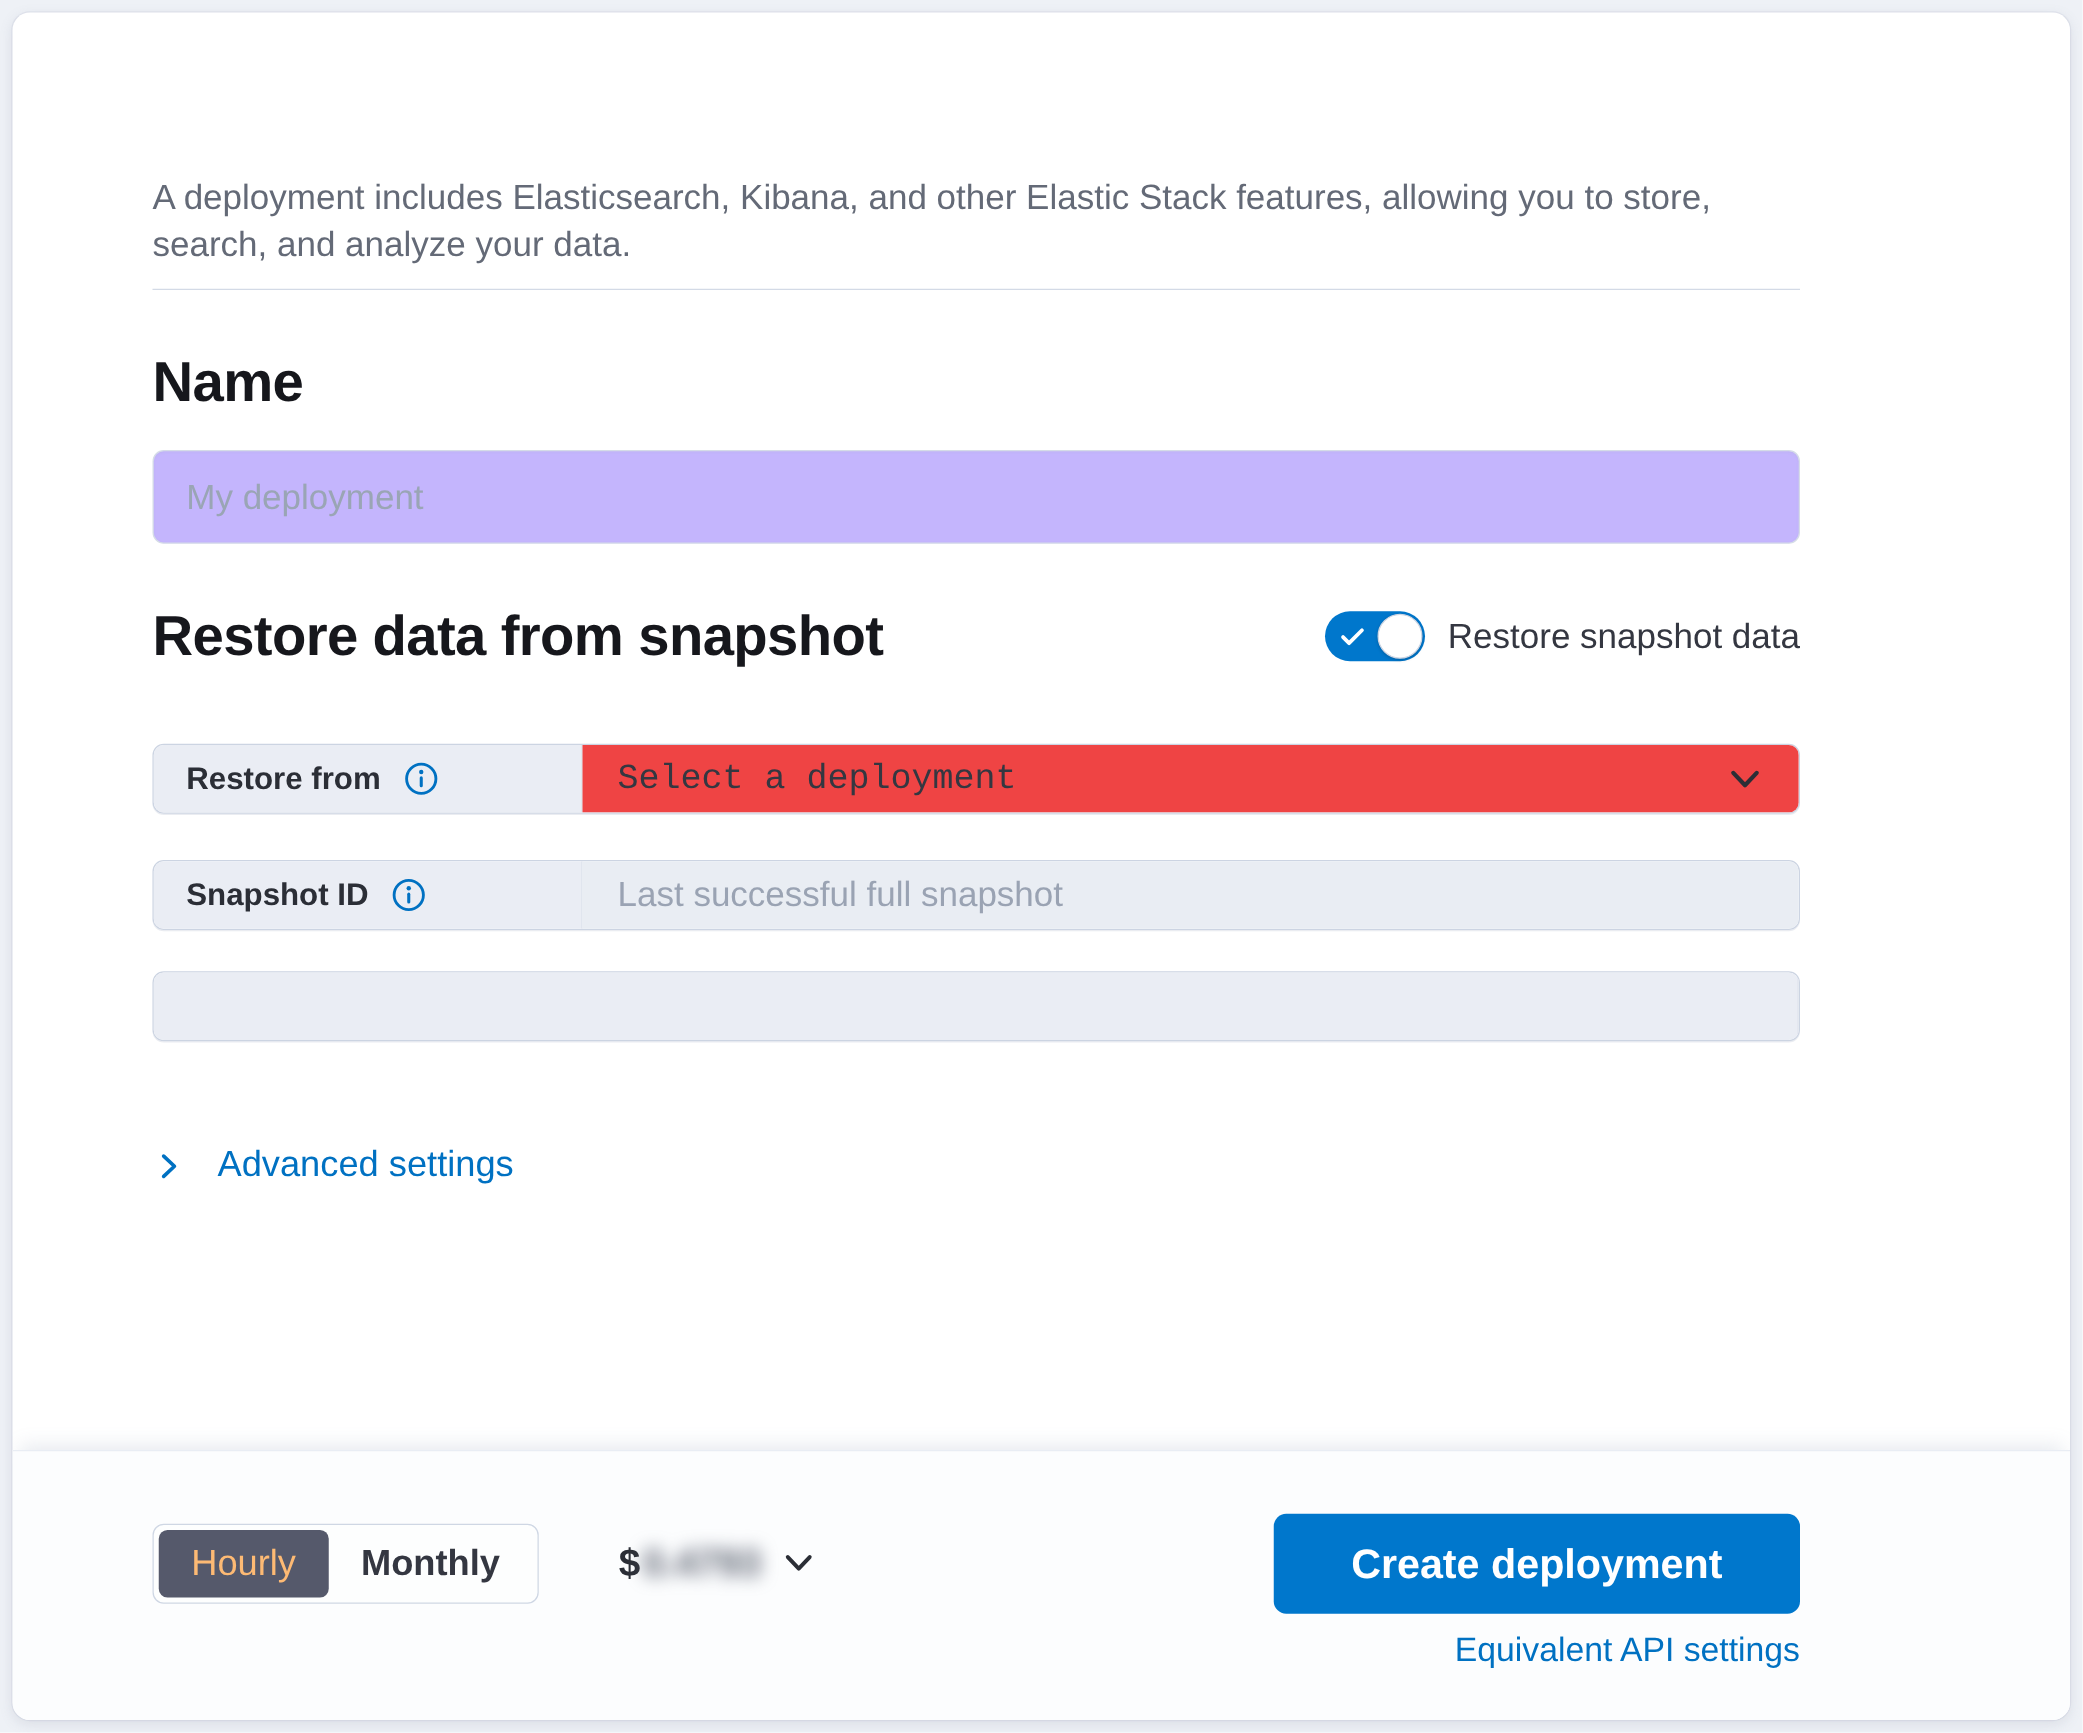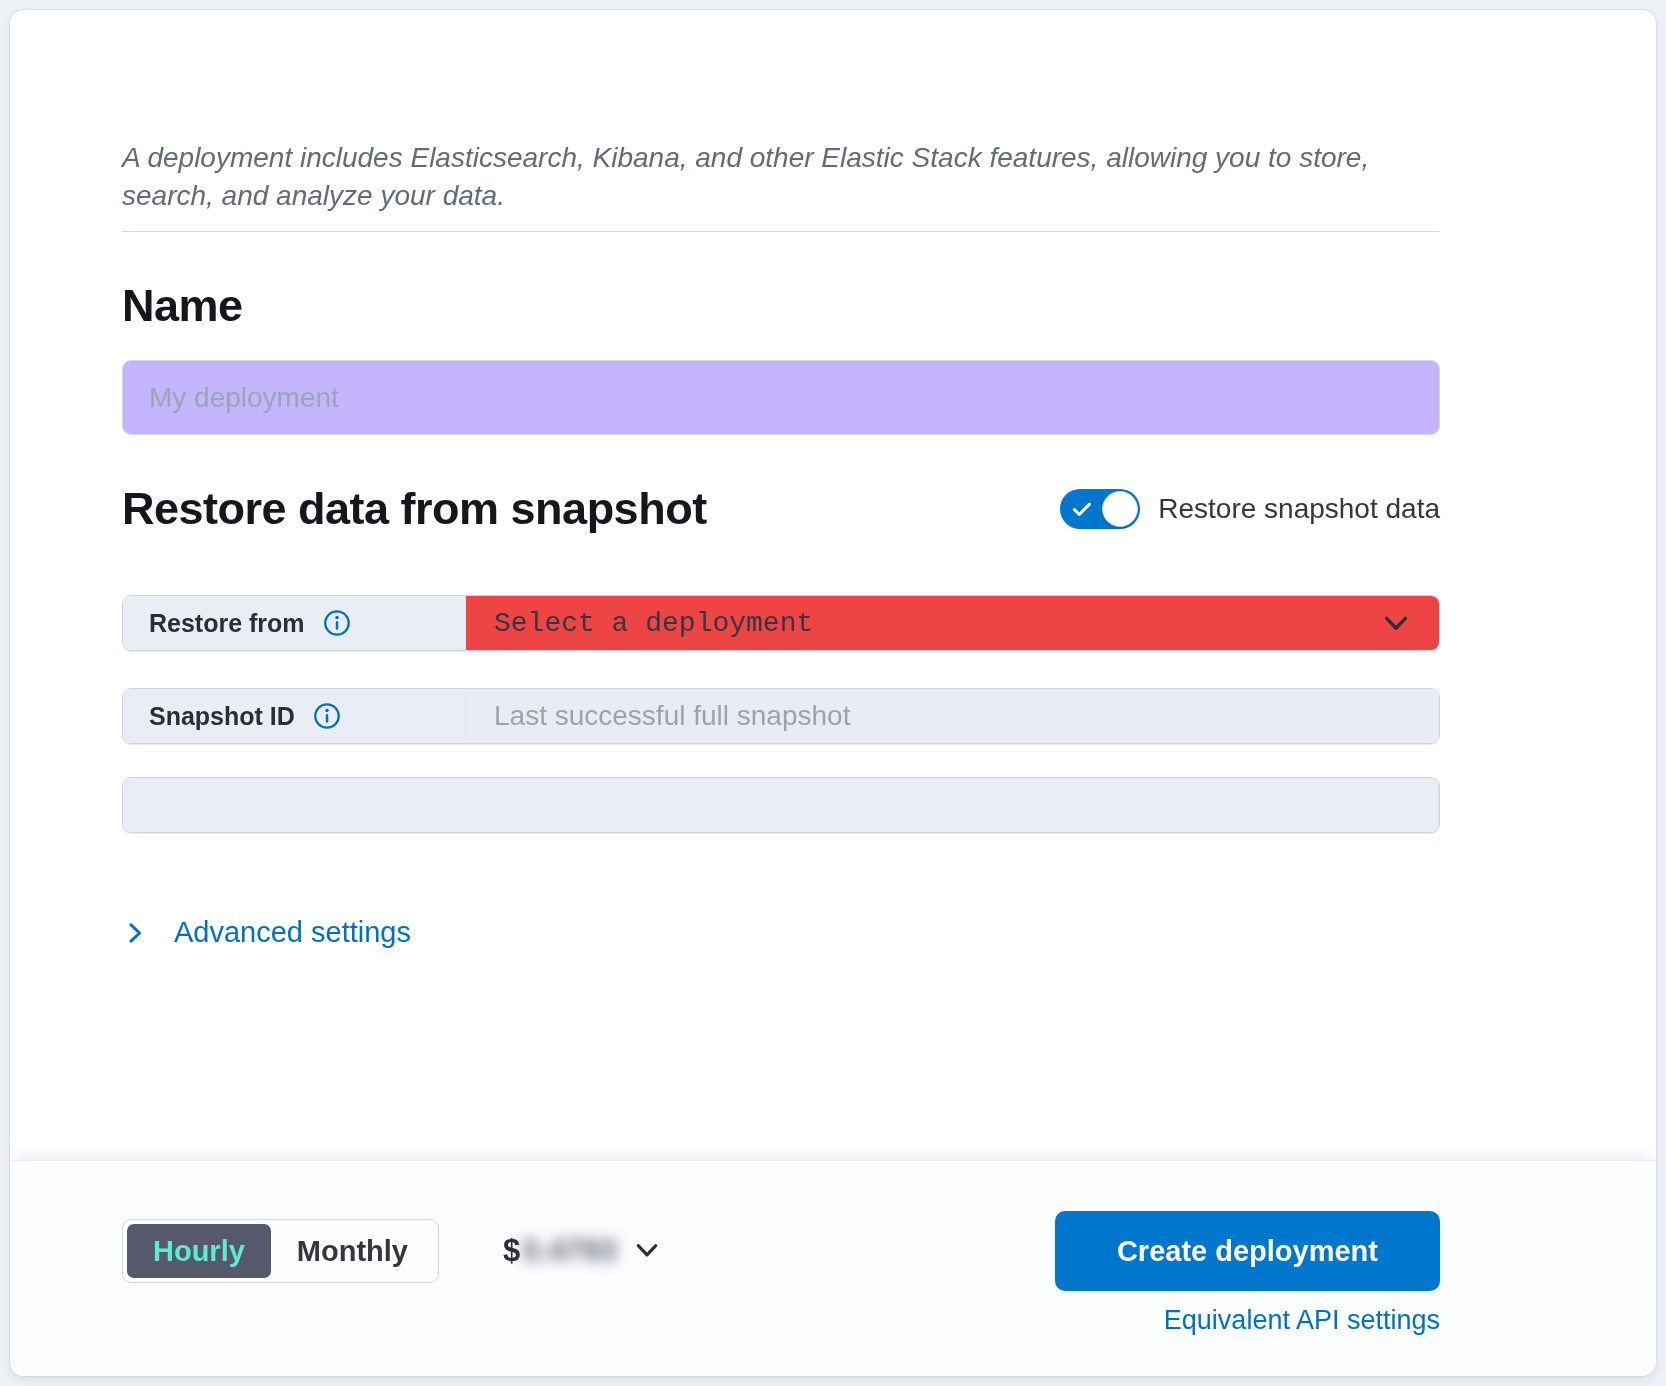--- a/index.html
+++ b/index.html
@@ -13,21 +13,21 @@
   .card {
     position:absolute; left:10px; top:10px; right:10px; bottom:10px;
     background:#ffffff; border-radius:14px;
     box-shadow:0 3px 10px rgba(110,120,140,0.16), 0 0 0 1px rgba(210,216,228,0.45);
     display:flex; flex-direction:column; overflow:hidden;
   }
   .main { flex:1 1 auto; padding:115px 0 0 112px; }
   .content { width:1318px; }
 
   .page-title { font-size:68px; line-height:80px; font-weight:700; color:#16171c; letter-spacing:-1px; }
-  .page-subtitle { margin-top:14px; font-size:28px; line-height:38px; color:#646a77; max-width:1270px;font-style:italic; }
+  .page-subtitle { margin-top:14px; font-size:28px; line-height:38px; color:#646a77; max-width:1270px; }
   .divider { margin-top:16px; border:none; border-top:1px solid #d3dae6; width:1318px; }
 
   .h2 { font-size:45px; line-height:52px; font-weight:700; color:#16171c; letter-spacing:-0.5px; }
   .name-heading { margin-top:48px; }
 
   .text-field {
     margin-top:28px; width:1318px; height:75px;
     background:#c4b5fd; border:1px solid #d5dce7; border-radius:9px;
     font-family:inherit; font-size:28px; color:#343741; padding:0 26px; outline:none;
     box-shadow:inset 0 1px 2px rgba(152,162,179,0.12);
@@ -75,32 +75,32 @@
     padding:50px 0 0 112px;
   }
   .footer-inner { width:1318px; display:flex; justify-content:space-between; align-items:flex-start; }
   .footer-left { display:flex; align-items:center; height:80px; }
 
   .btn-group {
     display:flex; align-items:center; background:#fdfefe; border:1px solid #cfd7e4;
     border-radius:9px; padding:4px; height:64px;
   }
   .seg { font-size:29px; padding:0 26px; height:54px; display:flex; align-items:center; border-radius:7px; cursor:pointer; }
-  .seg-selected { background:#55596b; color:#5eead4; font-weight:700; }
+  .seg-selected { background:#55596b; color:#fdba74; font-weight:400; }
   .seg-normal { color:#343741;font-weight:bold; }
 
   .price { display:flex; align-items:center; margin-left:64px; cursor:pointer; }
   .price .cur { font-size:31px; font-weight:700; color:#2b2e36; }
   .price .amt { font-size:31px; font-weight:700; color:#5a6170; filter:blur(7px); margin-left:2px; }
   .price .chev { margin-left:16px; color:#2b2e36; }
 
   .footer-right { display:flex; flex-direction:column; align-items:flex-end; }
   .primary-btn {
     height:80px; padding:0 62px; background:#0077cc; color:#fff; border:none; border-radius:10px;
-    font-family:inherit; font-size:29px; font-weight:700; cursor:pointer;
+    font-family:inherit; font-size:33px; font-weight:700; cursor:pointer;
   }
   .api-link { margin-top:14px; font-size:27px; font-weight:500; color:#0071c2; cursor:pointer; text-decoration:none; }
 </style>
 </head>
 <body>
 
 <div class="card">
   <div class="main">
     <div class="content">
 

